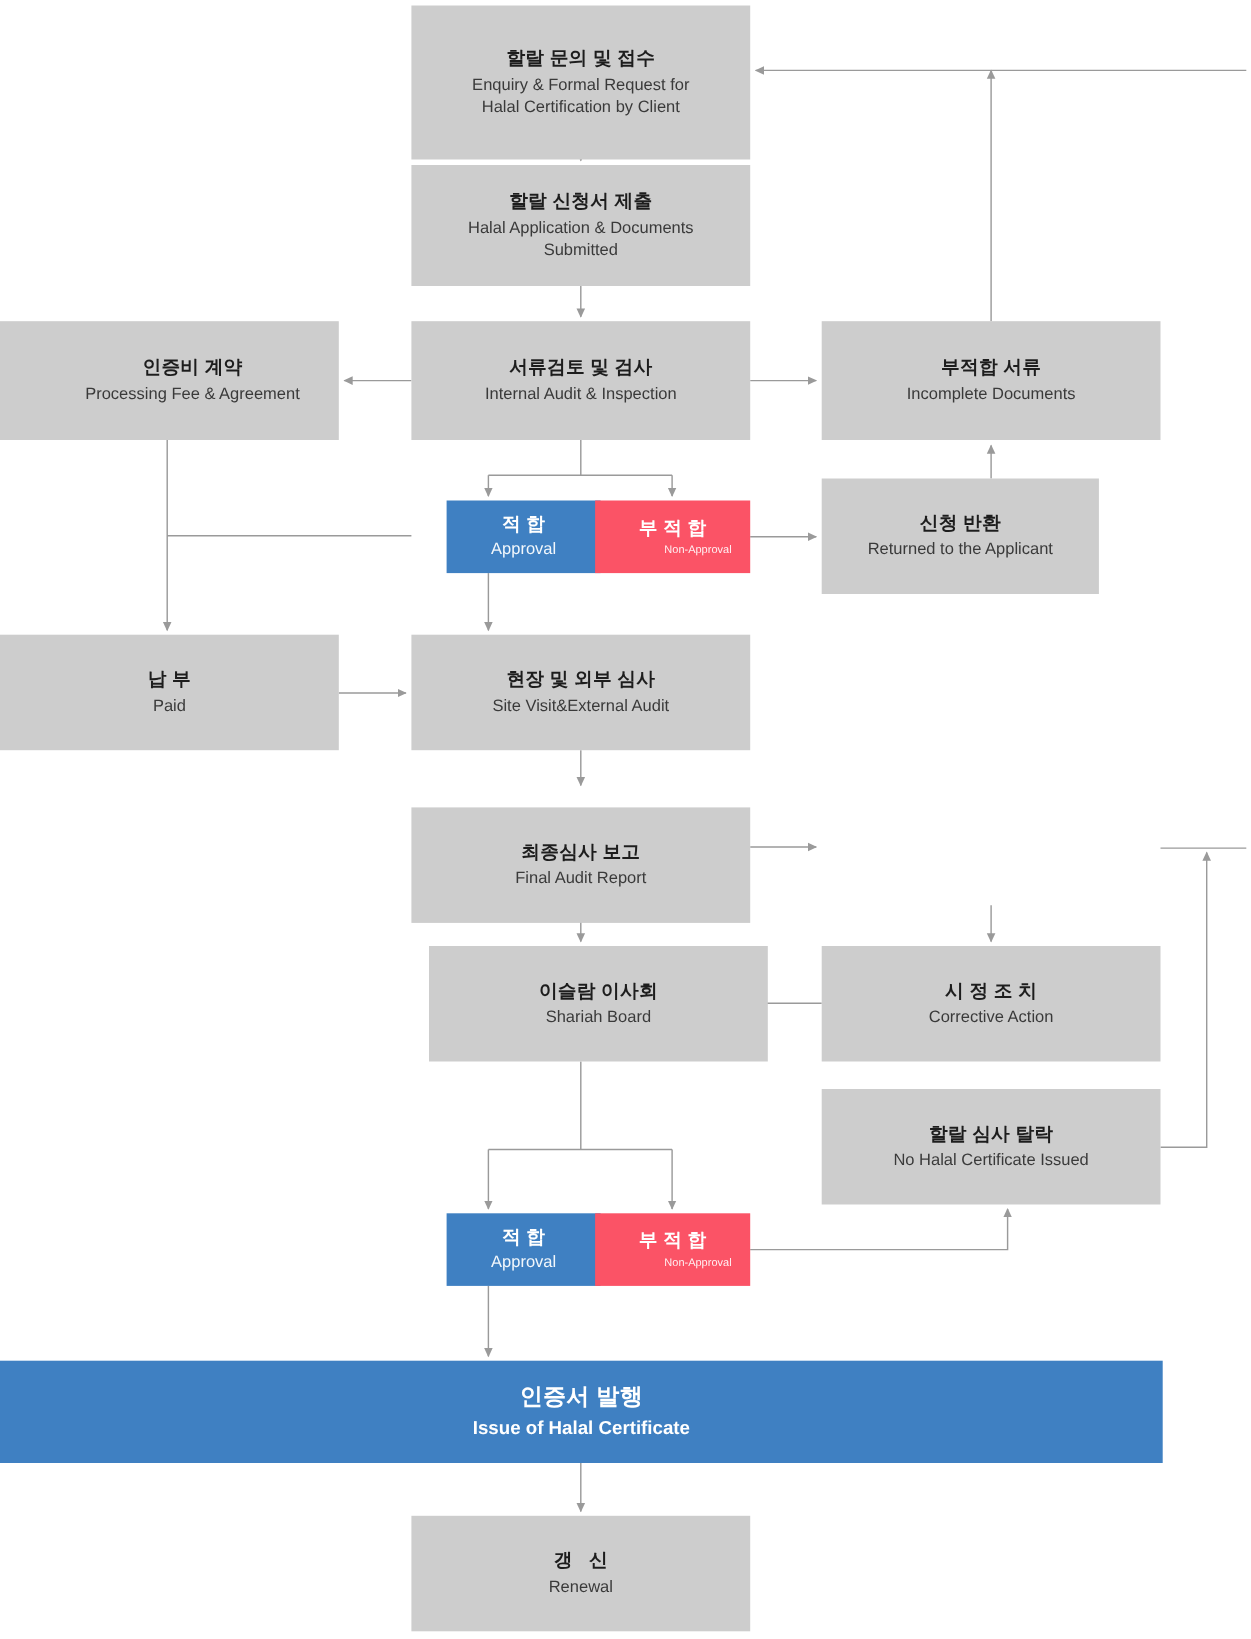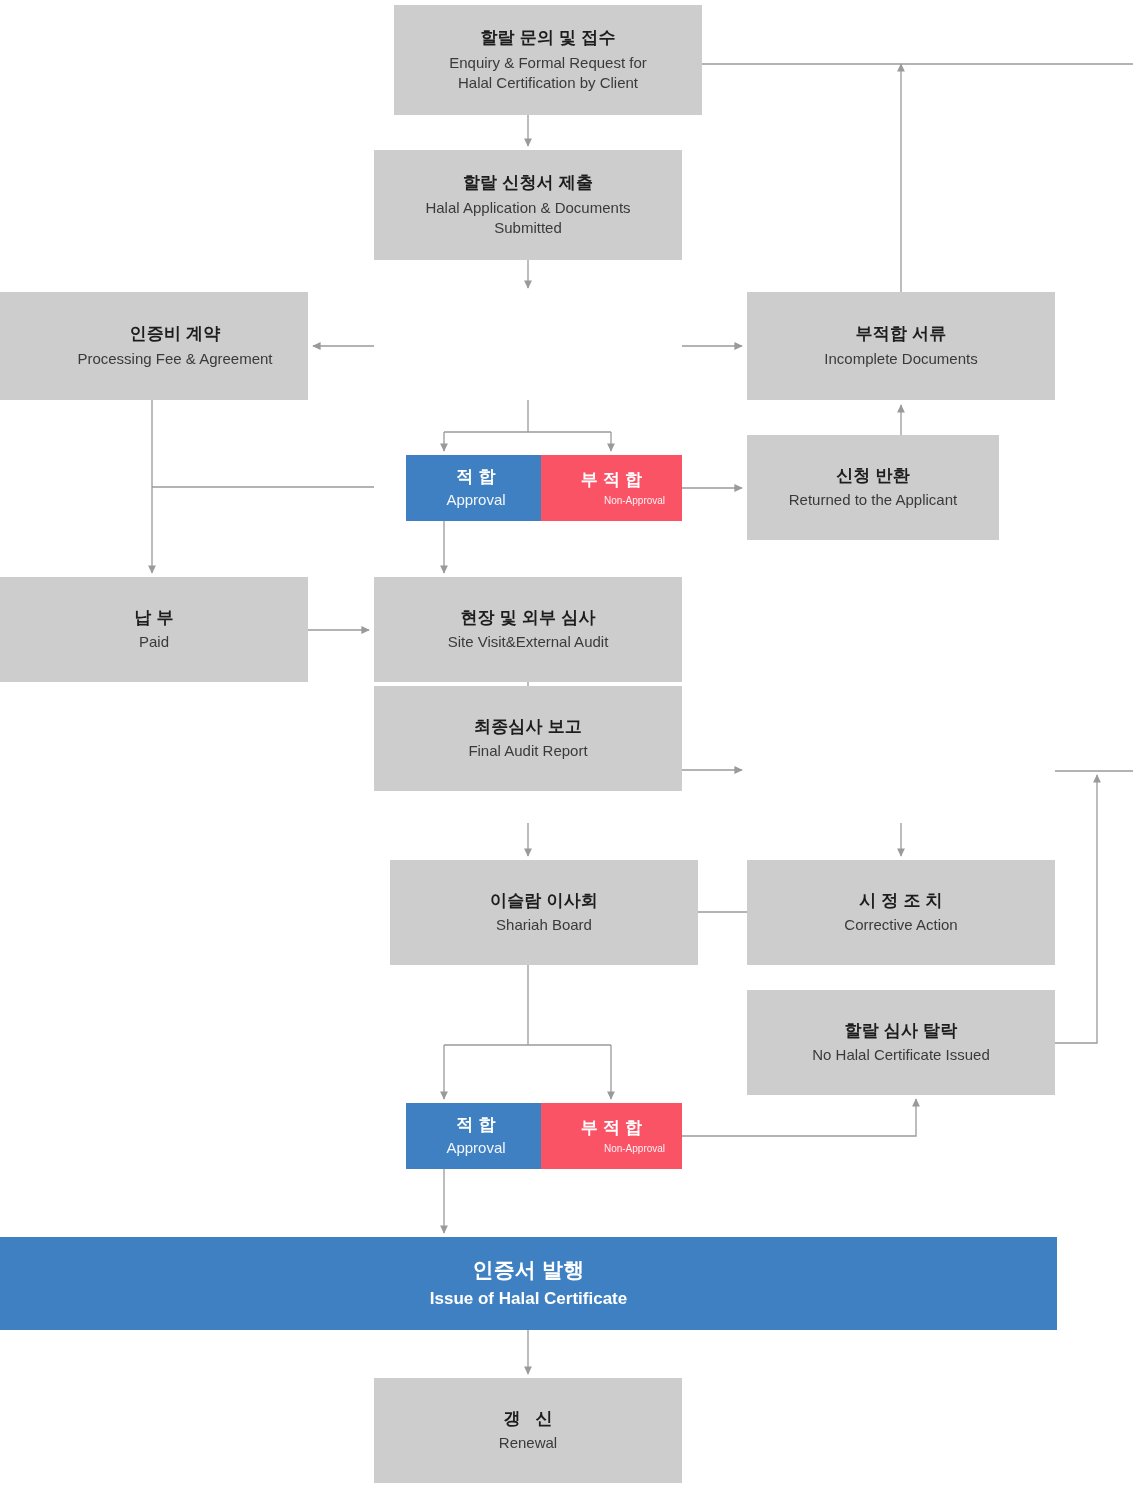--- a/index.html
+++ b/index.html
@@ -119,37 +119,41 @@
 
       <path d="M1055,1043 L1097,1043 L1097,775" marker-end="url(#ah)"></path>
       <path d="M1055,771 L1133,771"></path>
 
       <line x1="444" y1="1169" x2="444" y2="1233" marker-end="url(#ah)"></line>
 
       <line x1="528" y1="1330" x2="528" y2="1374" marker-end="url(#ah)"></line>
     </g>
   </svg>
 
-  <div class="node v-gray" style="left: 374px; top: 5px; width: 308px; height: 110px; margin-left: 20px;">
+  <div class="node v-gray" style="left: 374px; top: 5px; width: 308px; height: 140px;">
     <span class="ko">할랄 문의 및 접수</span>
     <span class="en">Enquiry &amp; Formal Request for
 Halal Certification by Client</span>
   </div>
 
   <div class="node v-gray" style="left: 374px; top: 150px; width: 308px; height: 110px; align-items: center;">
     <span class="ko">할랄 신청서 제출</span>
     <span class="en">Halal Application &amp; Documents
 Submitted</span>
   </div>
 
   <div class="node v-gray" style="left: 0px; top: 292px; width: 308px; height: 108px; padding-left: 48px;">
     <span class="ko">인증비 계약</span>
     <span class="en">Processing Fee &amp; Agreement</span>
   </div>
 
+  <div class="node v-gray" style="left: 374px; top: 292px; width: 308px; height: 108px;">
+    <span class="ko">서류검토 및 검사</span>
+    <span class="en">Internal Audit &amp; Inspection</span>
+  </div>
 
   <div class="node v-gray" style="left: 747px; top: 292px; width: 308px; height: 108px;">
     <span class="ko">부적합 서류</span>
     <span class="en">Incomplete Documents</span>
   </div>
 
   <div class="node v-blue" style="left: 374px; top: 455px; width: 140px; height: 66px;">
     <span class="ko">적 합</span>
     <span class="en">Approval</span>
   </div>
@@ -167,21 +171,21 @@
   <div class="node v-gray" style="left: 0px; top: 577px; width: 308px; height: 105px;">
     <span class="ko">납 부</span>
     <span class="en">Paid</span>
   </div>
 
   <div class="node v-gray" style="left: 374px; top: 577px; width: 308px; height: 105px;">
     <span class="ko">현장 및 외부 심사</span>
     <span class="en">Site Visit&amp;External Audit</span>
   </div>
 
-  <div class="node v-gray" style="left: 374px; top: 686px; width: 308px; height: 105px;">
+  <div class="node v-gray" style="left: 374px; top: 734px; width: 308px; height: 105px;">
     <span class="ko">최종심사 보고</span>
     <span class="en">Final Audit Report</span>
   </div>
 
 
   <div class="node v-gray" style="left: 374px; top: 860px; width: 308px; height: 105px; margin-left: 16px;">
     <span class="ko">이슬람 이사회</span>
     <span class="en">Shariah Board</span>
   </div>
 

